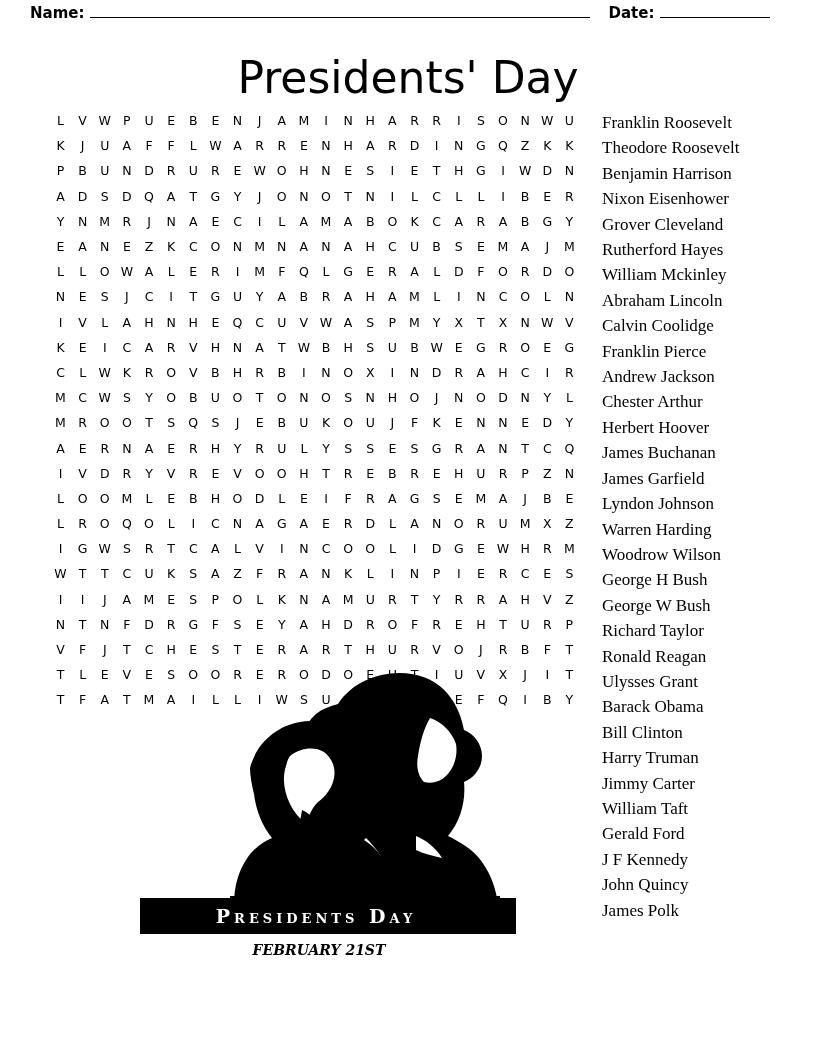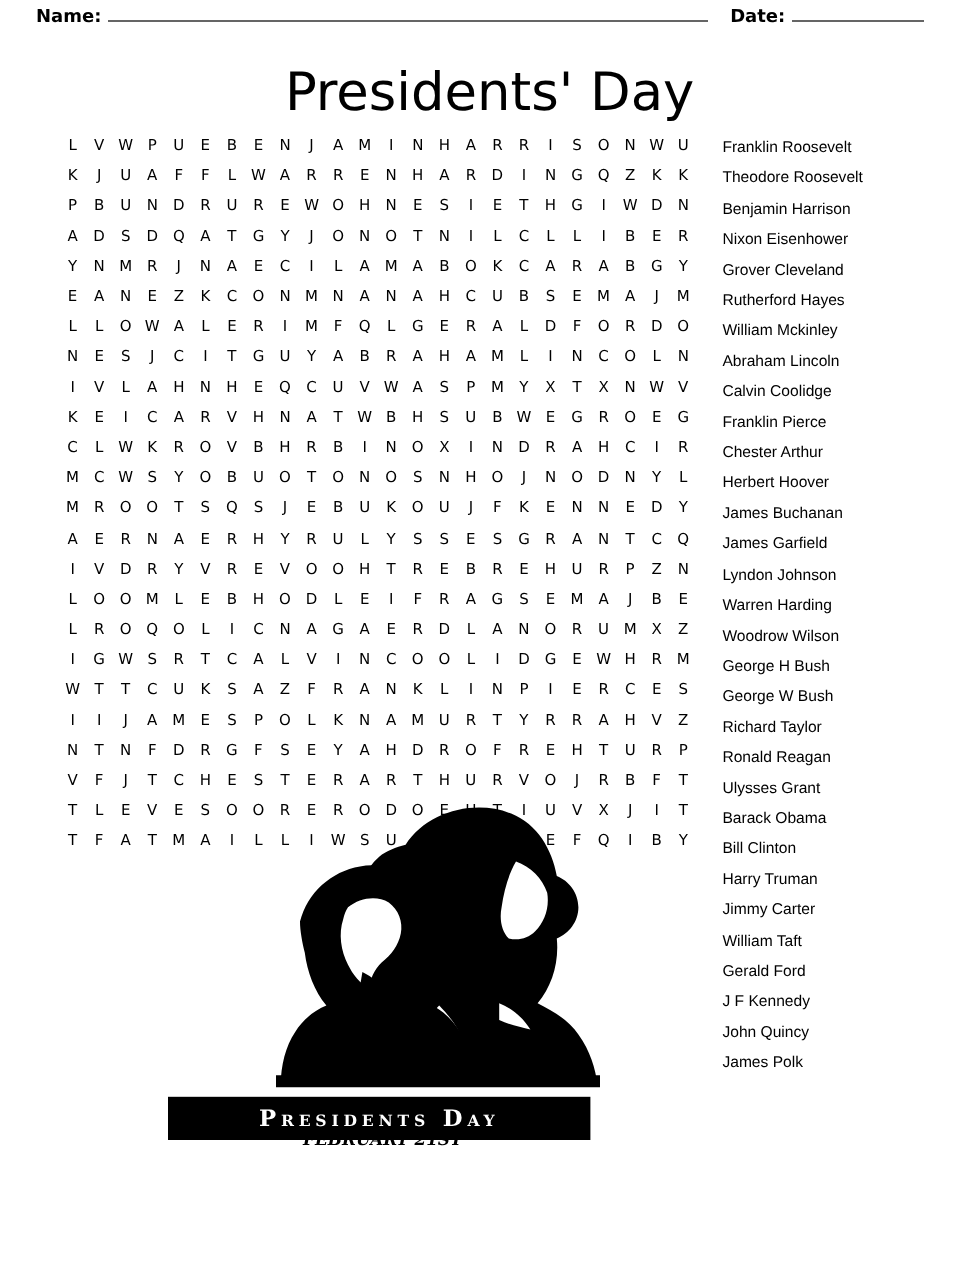--- a/index.html
+++ b/index.html
@@ -86,23 +86,23 @@
   }
 
   
   .wordlist {
     position: absolute;
     top: 110px;
     left: 602px;
     width: 200px;
   }
   .word {
-    font-size: 13px;
+    font-size: 17px;
     line-height: 25.4px;
-    font-family: Liberation Sans, sans-serif;
+    font-family: Liberation Serif, serif;
     white-space: nowrap;
   }
 
   
   .illustration {
     position: absolute;
     left: 130px;
     top: 660px;
     width: 370px;
     height: 300px;
@@ -114,24 +114,25 @@
     width: 370px;
     text-align: center;
     font-size: 14px;
     font-style: italic;
     font-weight: bold;
     font-family: "DejaVu Serif", serif;
   }
   .banner {
     position: absolute;
     left: 10px;
-    top: 254px;
+    top: 238px;
     width: 352px;
     height: 36px;
     background: #000;
+    padding-left: 24px;
   }
   .banner-text {
     position: absolute;
     left: 0;
     top: 0;
     width: 352px;
     height: 36px;
     line-height: 36px;
     text-align: center;
     color: #fff;
@@ -787,20 +788,21 @@
       <div class="word">Franklin Roosevelt</div>
       <div class="word">Theodore Roosevelt</div>
       <div class="word">Benjamin Harrison</div>
       <div class="word">Nixon Eisenhower</div>
       <div class="word">Grover Cleveland</div>
       <div class="word">Rutherford Hayes</div>
       <div class="word">William Mckinley</div>
       <div class="word">Abraham Lincoln</div>
       <div class="word">Calvin Coolidge</div>
       <div class="word">Franklin Pierce</div>
+      <div class="word">Andrew Jackson</div>
       <div class="word">Chester Arthur</div>
       <div class="word">Herbert Hoover</div>
       <div class="word">James Buchanan</div>
       <div class="word">James Garfield</div>
       <div class="word">Lyndon Johnson</div>
       <div class="word">Warren Harding</div>
       <div class="word">Woodrow Wilson</div>
       <div class="word">George H Bush</div>
       <div class="word">George W Bush</div>
       <div class="word">Richard Taylor</div>

